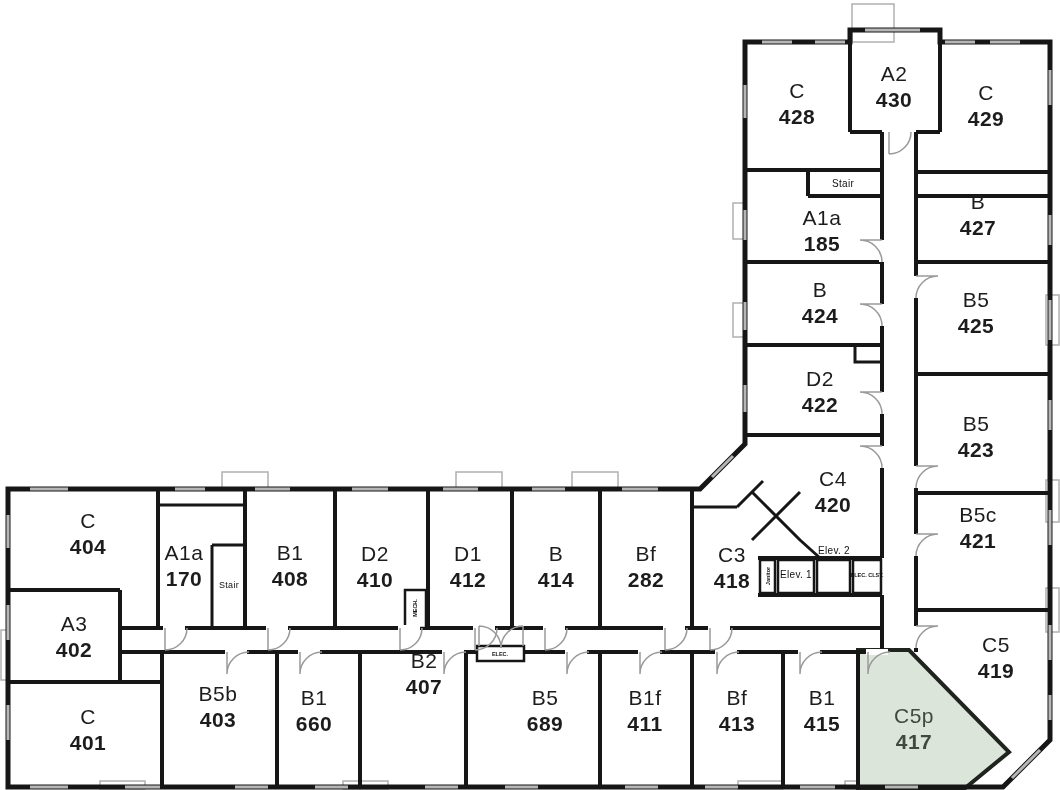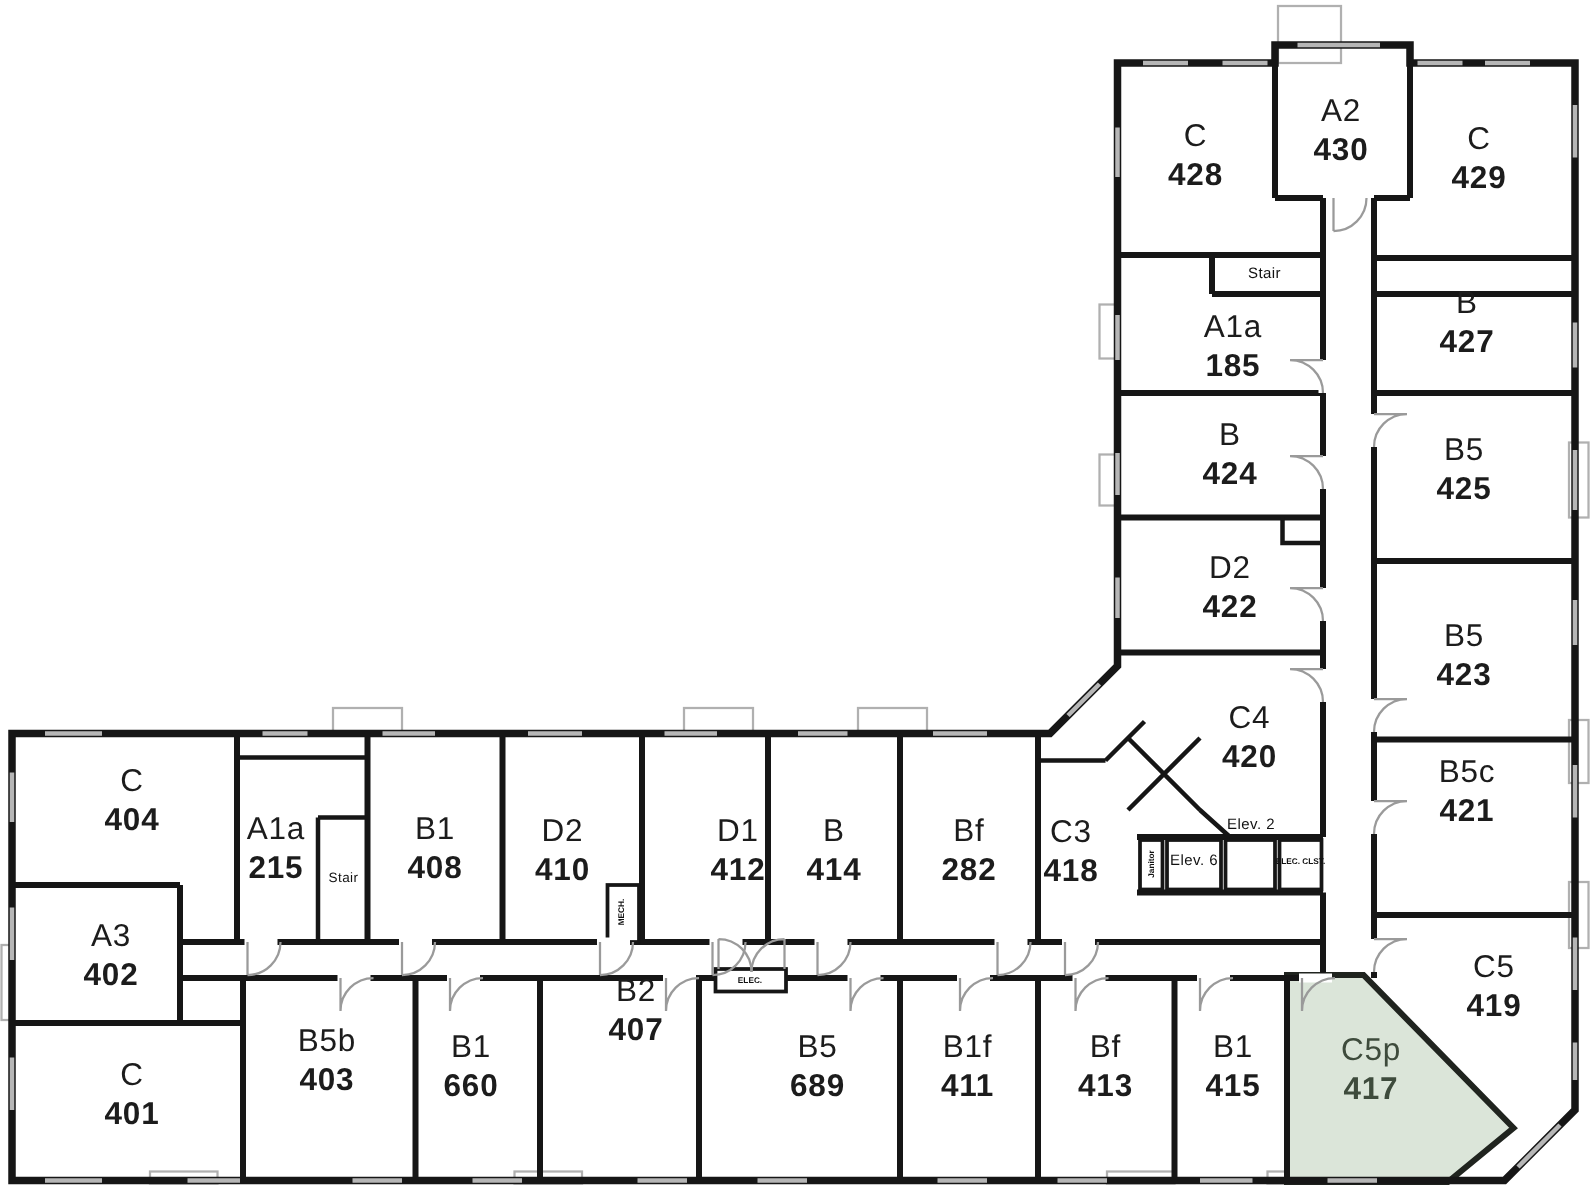--- a/index.html
+++ b/index.html
@@ -3,21 +3,21 @@
 <meta charset="utf-8">
 <style>
   html,body{margin:0;padding:0;background:#fff;}
   #plan{position:relative;width:1060px;height:790px;background:#fff;overflow:hidden;
         font-family:"Liberation Sans", sans-serif;}
   #plan svg{position:absolute;left:0;top:0;}
   .room{position:absolute;transform:translate(-50%,-50%);text-align:center;line-height:1.22;
         letter-spacing:.5px;color:#1c1c1c;white-space:nowrap;}
   .room .t{font-size:21px;font-weight:400;}
   .room .n{font-size:21px;font-weight:700;}
-  .room.hl{color:#3e4b3c;}
+  .room.hl{color:#3e4b3c;margin-top:16px;}
   .slabel{position:absolute;transform:translate(-50%,-50%);font-size:10px;color:#111;
           white-space:nowrap;letter-spacing:.3px;}
   .slabel.sm{font-size:5.5px;font-weight:700;letter-spacing:0;}
   .slabel.rot{transform:translate(-50%,-50%) rotate(-90deg);font-size:5.5px;font-weight:700;letter-spacing:0;}
 </style>
 </head>
 <body>
 
 <div id="plan">
 
@@ -191,43 +191,43 @@
   <div class="room" style="left:996px;top:658px">
       <div class="t">C5</div>
       <div class="n">419</div>
     </div>
   <div class="room" style="left:88px;top:534px">
       <div class="t">C</div>
       <div class="n">404</div>
     </div>
   <div class="room" style="left:184px;top:566px">
       <div class="t">A1a</div>
-      <div class="n">215</div>
+      <div class="n">170</div>
     </div>
   <div class="room" style="left:290px;top:566px">
       <div class="t">B1</div>
       <div class="n">408</div>
     </div>
   <div class="room" style="left:375px;top:567px">
       <div class="t">D2</div>
       <div class="n">410</div>
     </div>
-  <div class="room" style="left:492px;top:567px">
+  <div class="room" style="left:468px;top:567px">
       <div class="t">D1</div>
       <div class="n">412</div>
     </div>
   <div class="room" style="left:556px;top:567px">
       <div class="t">B</div>
       <div class="n">414</div>
     </div>
   <div class="room" style="left:646px;top:567px">
       <div class="t">Bf</div>
       <div class="n">282</div>
     </div>
-  <div class="room" style="left:714px;top:568px">
+  <div class="room" style="left:732px;top:568px">
       <div class="t">C3</div>
       <div class="n">418</div>
     </div>
   <div class="room" style="left:74px;top:637px">
       <div class="t">A3</div>
       <div class="n">402</div>
     </div>
   <div class="room" style="left:88px;top:730px">
       <div class="t">C</div>
       <div class="n">401</div>
@@ -260,20 +260,20 @@
       <div class="t">B1</div>
       <div class="n">415</div>
     </div>
   <div class="room hl" style="left:914px;top:713px">
       <div class="t">C5p</div>
       <div class="n">417</div>
     </div>
 
   <div class="slabel" style="left:843px;top:183px">Stair</div>
   <div class="slabel" style="left:229px;top:585px;font-size:9px">Stair</div>
-  <div class="slabel" style="left:796px;top:574px">Elev. 6</div>
+  <div class="slabel" style="left:796px;top:574px">Elev. 1</div>
   <div class="slabel" style="left:834px;top:550px">Elev. 2</div>
   <div class="slabel sm" style="left:867px;top:575px">ELEC. CLST.</div>
   <div class="slabel rot" style="left:768px;top:576px">Janitor</div>
   <div class="slabel sm" style="left:500px;top:654px">ELEC.</div>
   <div class="slabel rot" style="left:415px;top:608px">MECH.</div>
 
 </div>
 
 </body></html>

